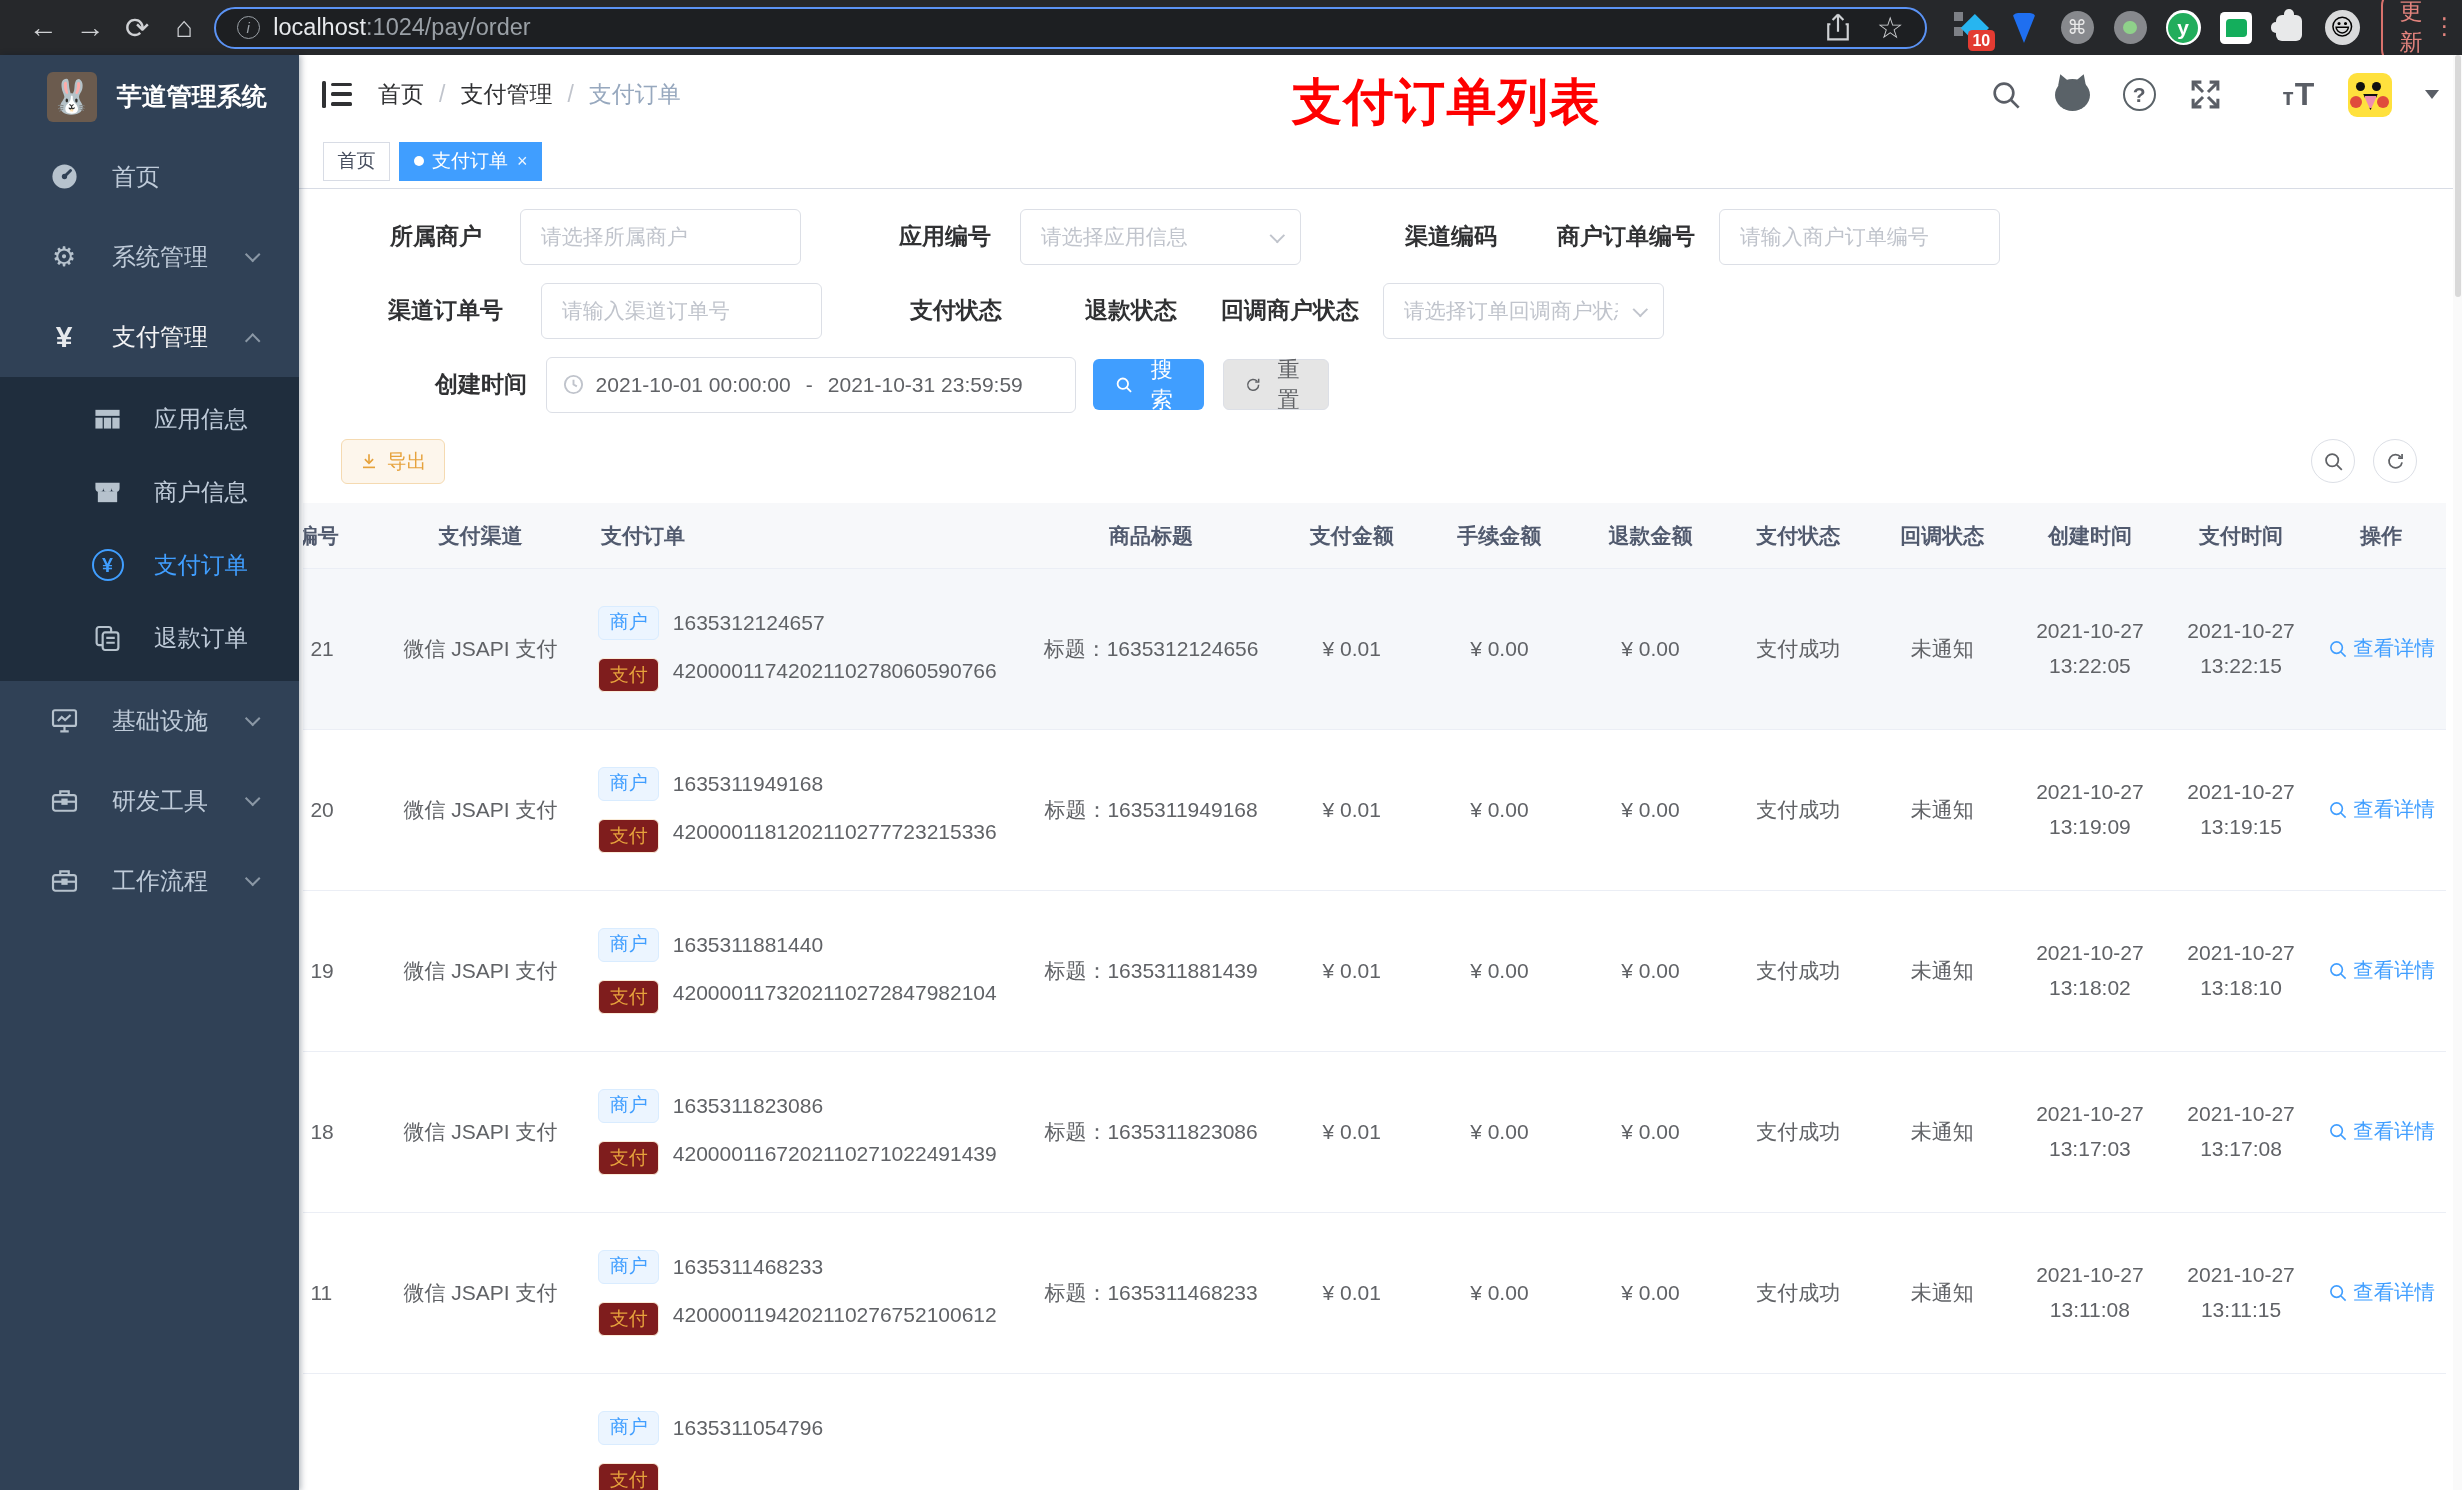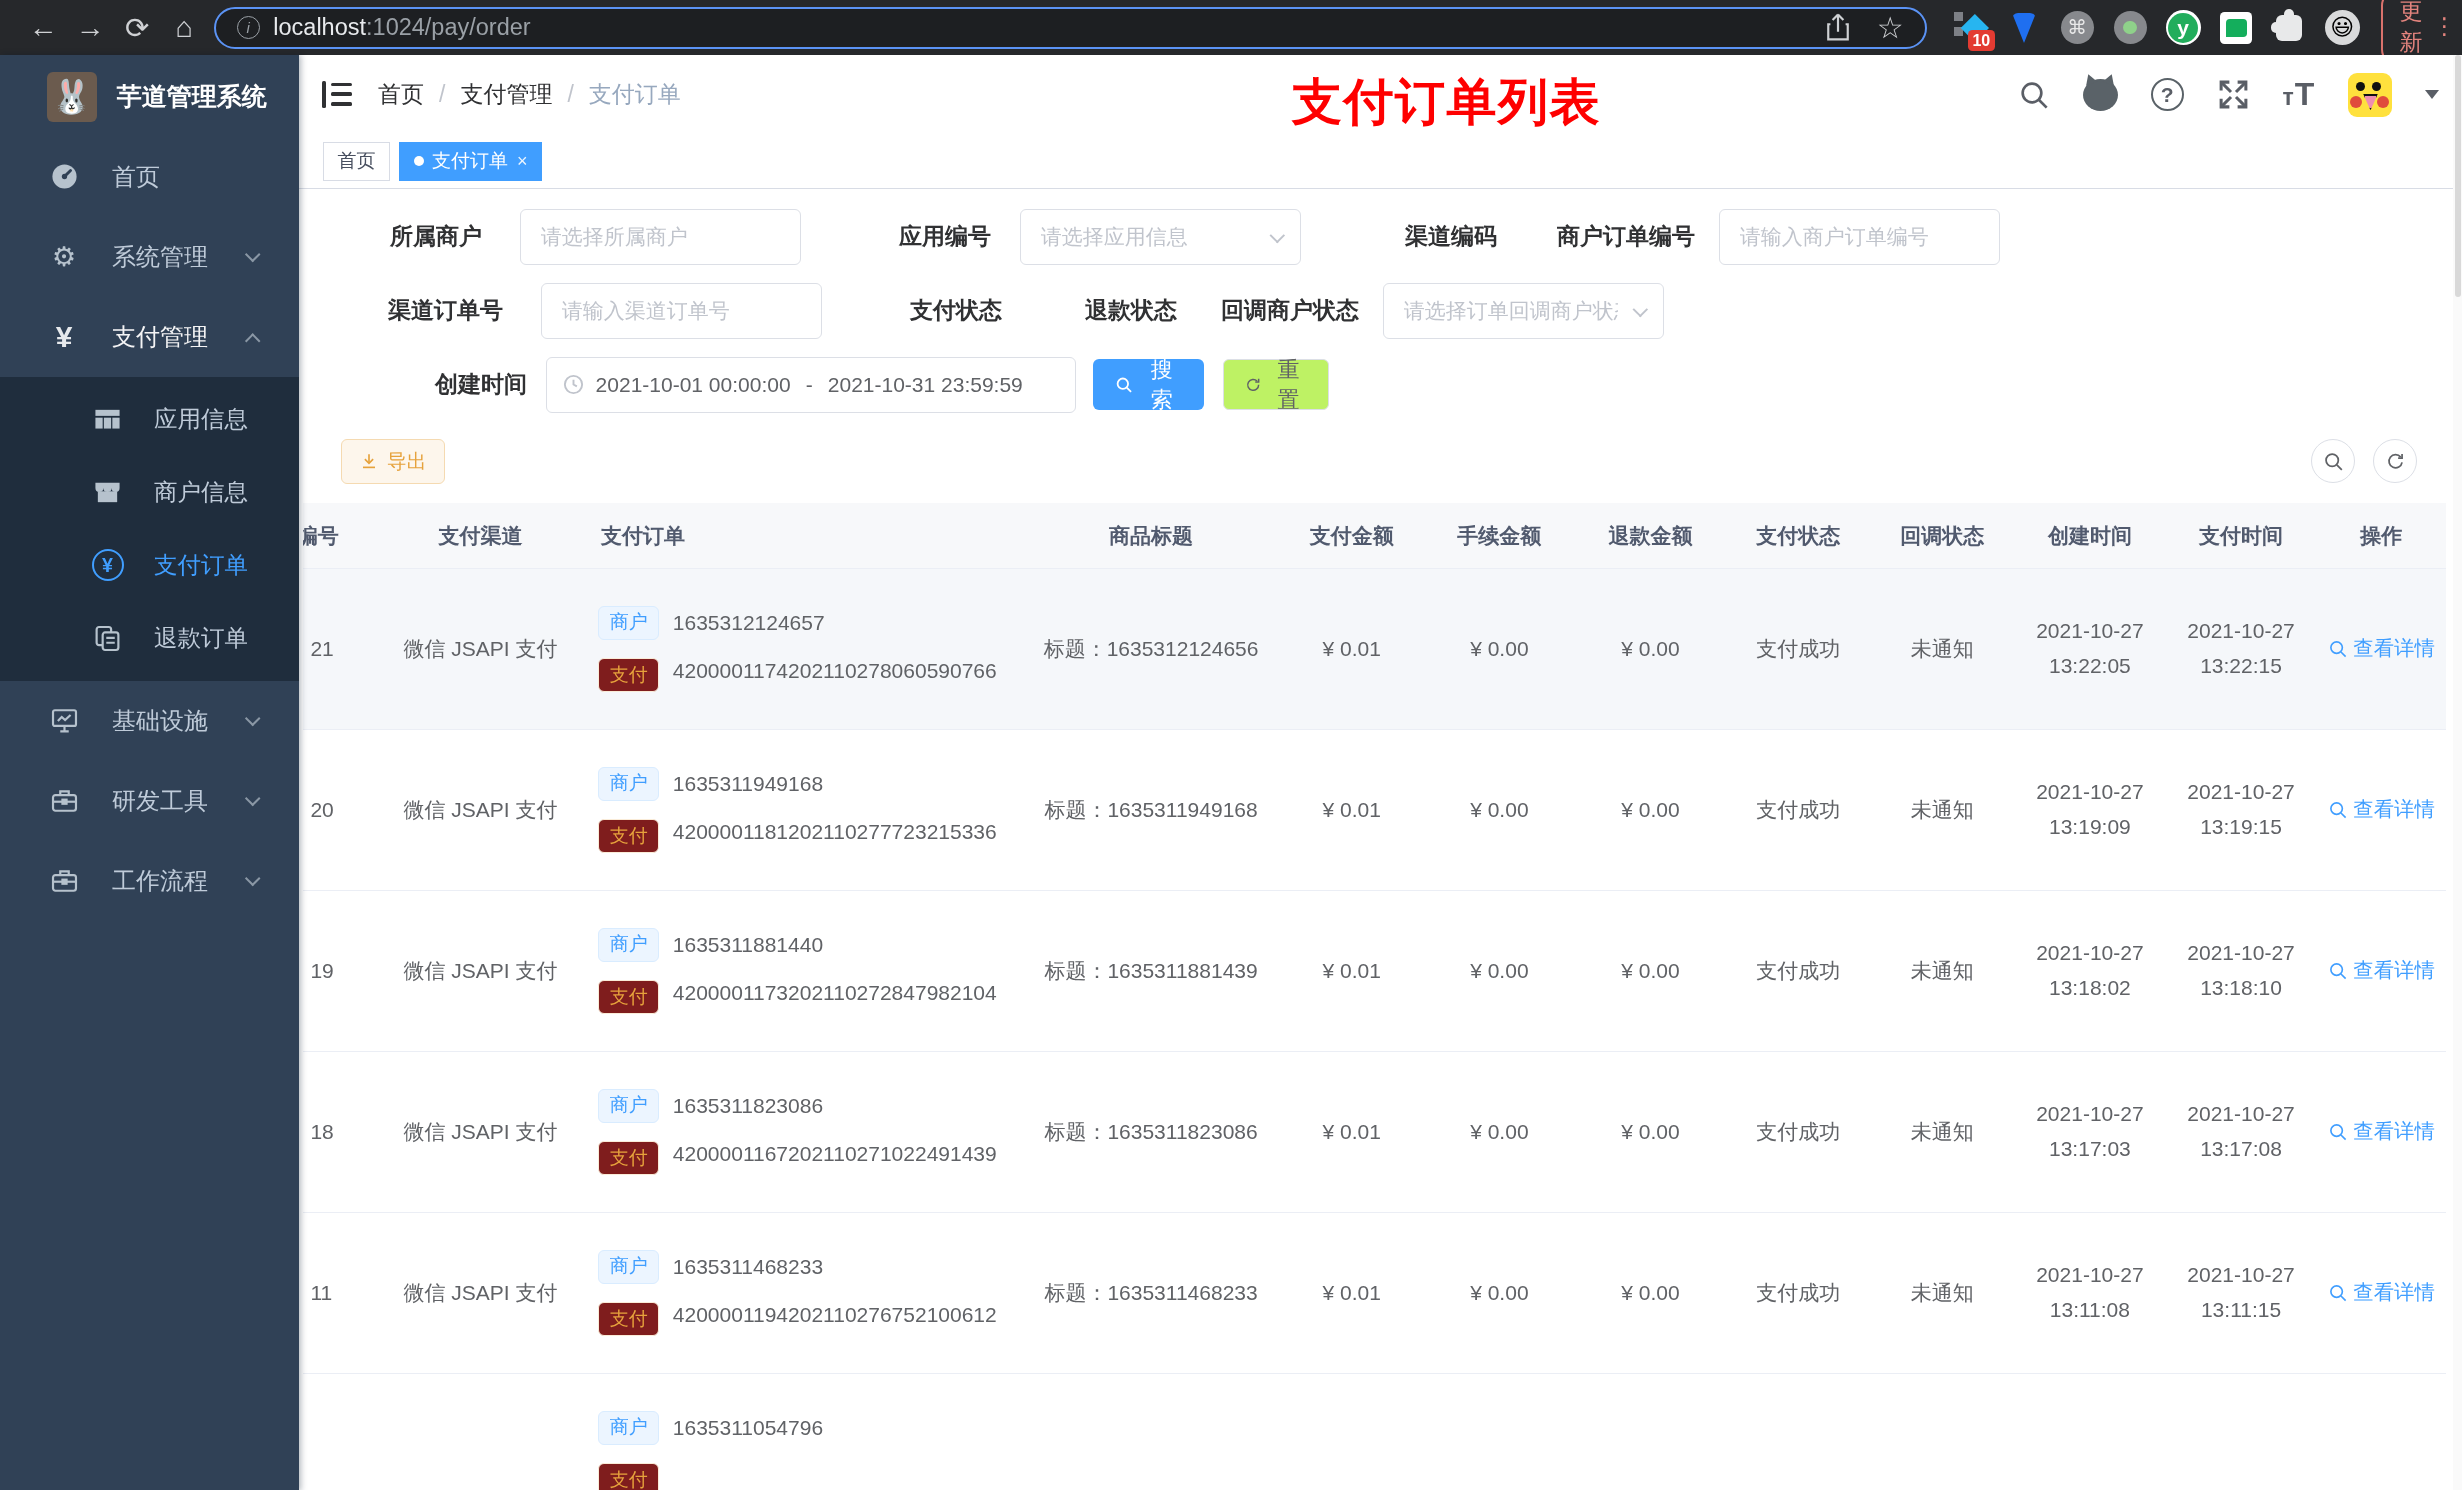--- a/index.html
+++ b/index.html
@@ -73,21 +73,21 @@
   .crumbs .last { color:#97a8be; }
   .overlay-title { position:absolute; left:993px; top:13.6px; font-size:50px; font-weight:900; color:#fe0000; letter-spacing:1.5px; }
   .nav-right { margin-left:auto; display:flex; align-items:center; gap:33px; color:#5a5e66; }
   .nav-right svg { display:block; }
   .gh { width:35px; height:32px; border-radius:50%; background:#5a6268; position:relative; }
   .gh:before,.gh:after { content:""; position:absolute; top:-4.5px; width:0; height:0;
     border-left:6.8px solid transparent; border-right:6.8px solid transparent; border-bottom:10.6px solid #5a6268; }
   .gh:before{ left:1.5px; transform:rotate(-20deg);} .gh:after{ right:1.5px; transform:rotate(20deg);}
   .help { width:33px; height:33px; border:2.3px solid #5a6268; border-radius:50%; font-size:21px; display:flex;
     align-items:center; justify-content:center; font-weight:bold; }
-  .tT { font-size:23px; font-weight:bold; letter-spacing:0.8px; }
+  .tT { font-size:23px; font-weight:bold; letter-spacing:0.8px;margin-left:28px; }
   .tT .big { font-size:32px; }
   .pika { width:44px; height:44px; border-radius:9px; background:#ffe13d; position:relative; overflow:hidden; }
   .pika .e1,.pika .e2 { position:absolute; width:9px; height:9px; background:#111; border-radius:50%; top:9px; }
   .pika .e1{left:7.6px;} .pika .e2{right:10.6px;}
   .pika .c1,.pika .c2 { position:absolute; width:12px; height:12px; background:#e04b3c; border-radius:50%; top:23px; }
   .pika .c1{left:1.5px;} .pika .c2{right:3px;}
   .pika .m { position:absolute; left:15px; top:21px; width:15px; height:16.7px; background:#ef8db0;
     border:2.3px solid #111; border-radius:0 0 50% 50%; clip-path:polygon(0 0,100% 0,50% 100%); }
   .caret-down { width:0; height:0; border-left:7.6px solid transparent; border-right:7.6px solid transparent;
     border-top:9px solid #5a5e66; }
@@ -109,21 +109,21 @@
     font-size:21px; color:#606266; background:#fff; outline:none; font-family:inherit; }
   .ctl::placeholder { color:#c0c4cc; }
   .ctl.noarrow { padding-right:8px; }
   .sel-chev { position:absolute; right:18px; top:21px; width:10.6px; height:10.6px; border-right:2.3px solid #c0c4cc;
     border-bottom:2.3px solid #c0c4cc; transform:rotate(45deg); pointer-events:none; }
   .daterange { width:530px; height:56px; border:0.8px solid #dcdfe6; border-radius:6px; display:flex; align-items:center;
     padding:0 15px; gap:10.6px; font-size:21px; color:#606266; }
   .btn { height:51px; border-radius:6px; font-size:22px; display:inline-flex; align-items:center; justify-content:center;
     gap:9px; cursor:pointer; border:0.8px solid transparent; padding:0 21px;font-family:Liberation Mono, monospace; }
   .btn.primary { background:#409eff; color:#fff; }
-  .btn.plain { background:#bef264; border-color:#dcdfe6; color:#606266; }
+  .btn.plain { background:#e5e5e5; border-color:#dcdfe6; color:#606266; }
   .btn.warn { background:#fdf6ec; border-color:#f5dab1; color:#e6a23c; height:45px; font-size:19.7px; padding:0 18px; }
   .tool-circ { width:44px; height:44px; border:0.8px solid #dcdfe6; border-radius:50%; display:flex; align-items:center;
     justify-content:center; color:#606266; background:#fff; cursor:pointer; }
 
   .toolbar-row { display:flex; align-items:center; margin:26px 0 0 42px; padding-right:45px; }
   .toolbar-right { margin-left:auto; display:flex; gap:18px; }
 
   
   .table-wrap { margin:19.7px 0 0 3.8px; width:2143px; }
   table { border-collapse:collapse; table-layout:fixed; width:2143px; font-size:21px; color:#606266; }

